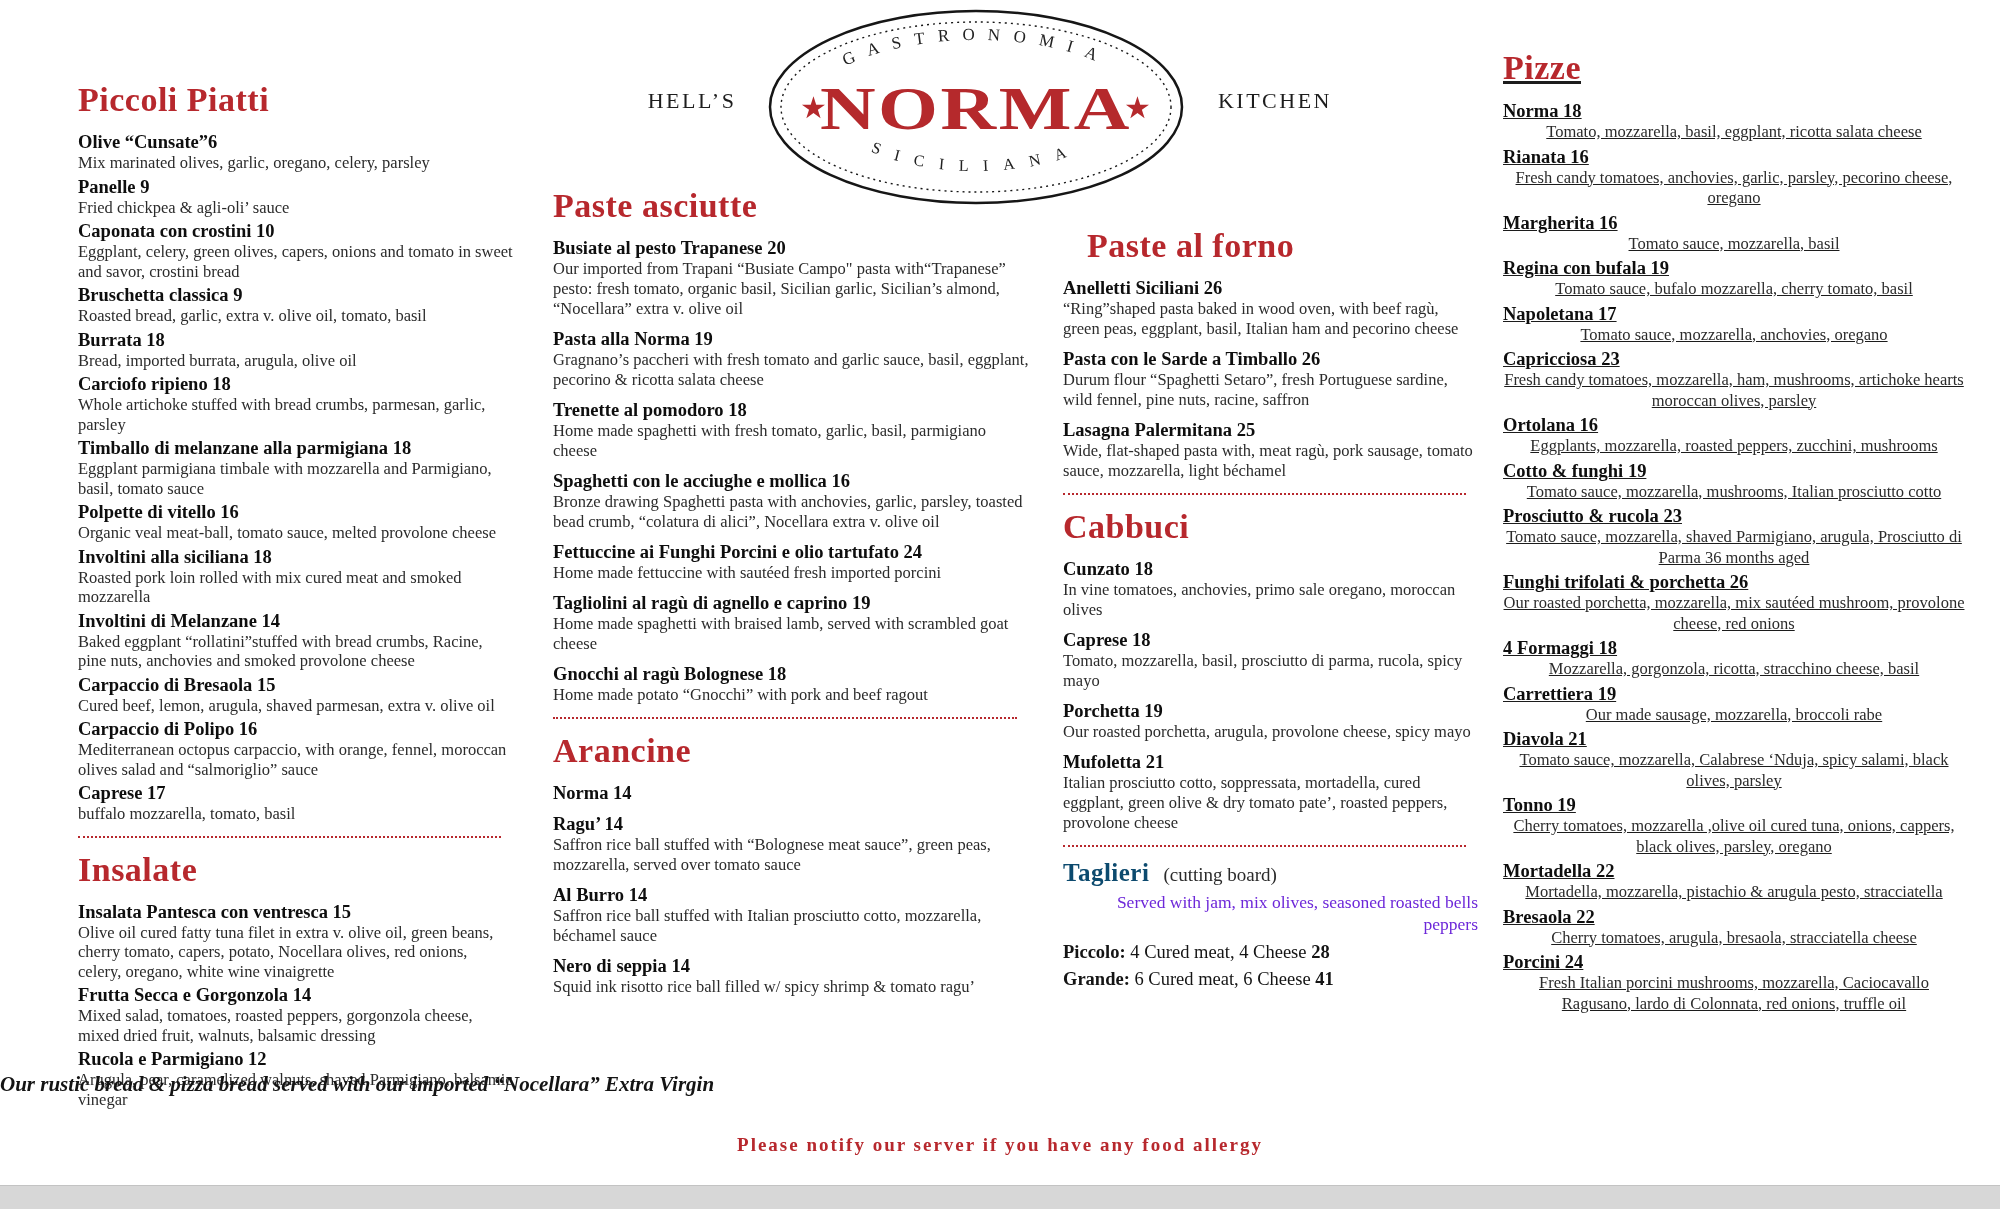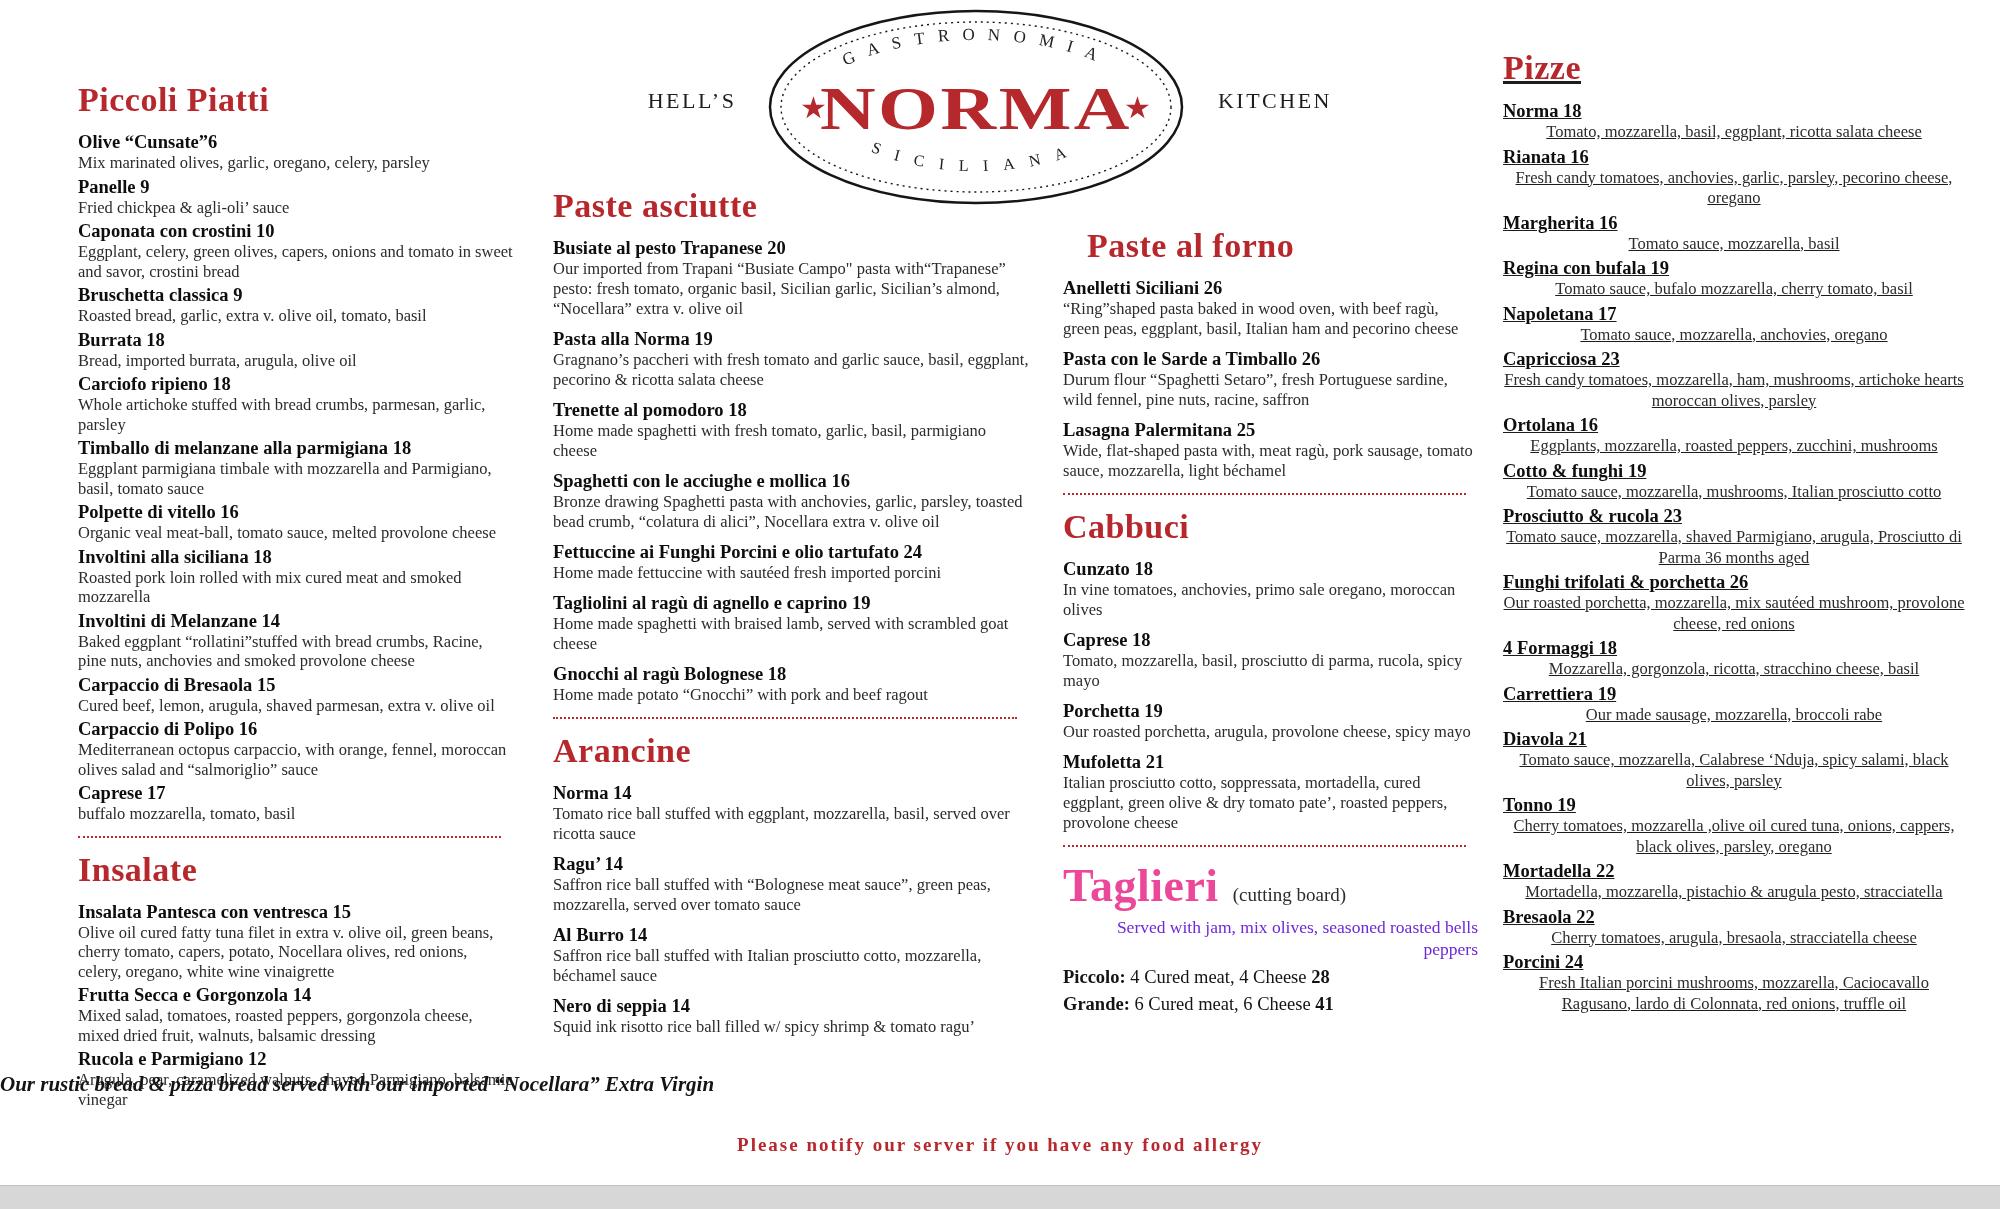--- a/index.html
+++ b/index.html
@@ -37,21 +37,21 @@
   
   .logo-wrap{position:absolute;left:767px;top:8px;width:418px;height:198px;}
   .brand-side{
     position:absolute;top:88px;font-size:22px;letter-spacing:2.5px;color:#1d1d1d;
     width:140px;text-align:center;font-weight:normal;
   }
   .brand-left{left:622px;}
   .brand-right{left:1205px;}
   
   .tag-title-row{margin-bottom:4px;}
-  .tag-title{font-size:46px;font-weight:bold;color:#ec4899;letter-spacing:.5px;}
+  .tag-title{font-size:25px;font-weight:bold;color:#0c4a6e;letter-spacing:.5px;}
   .tag-sub{font-size:19px;color:#2b2b2b;margin-left:10px;}
   .tag-intro{font-size:17.5px;line-height:22px;color:#6d28d9;margin-bottom:4px;text-align:right;}
   .tag-line{font-size:18.5px;line-height:27px;color:#141414;}
   .tag-label,.tag-price{font-weight:bold;}
   
   .bread-note{
     position:absolute;left:0;top:1072px;width:2000px;text-align:left;
     font-size:21px;font-weight:bold;font-style:italic;color:#141414;
   }
   .allergy-note{
@@ -202,21 +202,20 @@
         <div class="item-head">Gnocchi al ragù Bolognese  18</div>
         <div class="item-desc">Home made potato “Gnocchi” with pork and beef ragout</div>
       </div>
     </div>
   <hr class="divider">
   <div class="subsection">
     <div class="section-title">Arancine</div>
     <div>
         <div class="menu-item">
           <div class="item-head">Norma  14</div>
-          <div class="item-desc">Tomato rice ball stuffed with eggplant, mozzarella, basil, served over ricotta sauce</div>
         </div>
         <div class="menu-item">
           <div class="item-head">Ragu’ 14</div>
           <div class="item-desc">Saffron rice ball stuffed with “Bolognese meat sauce”, green peas, mozzarella, served over tomato sauce</div>
         </div>
         <div class="menu-item">
           <div class="item-head">Al Burro 14</div>
           <div class="item-desc">Saffron rice ball stuffed with Italian prosciutto cotto, mozzarella, béchamel sauce</div>
         </div>
         <div class="menu-item">

